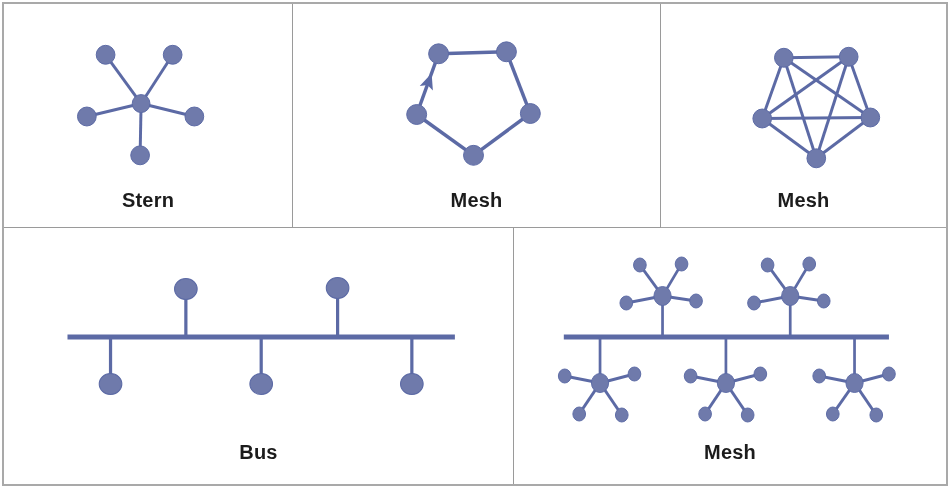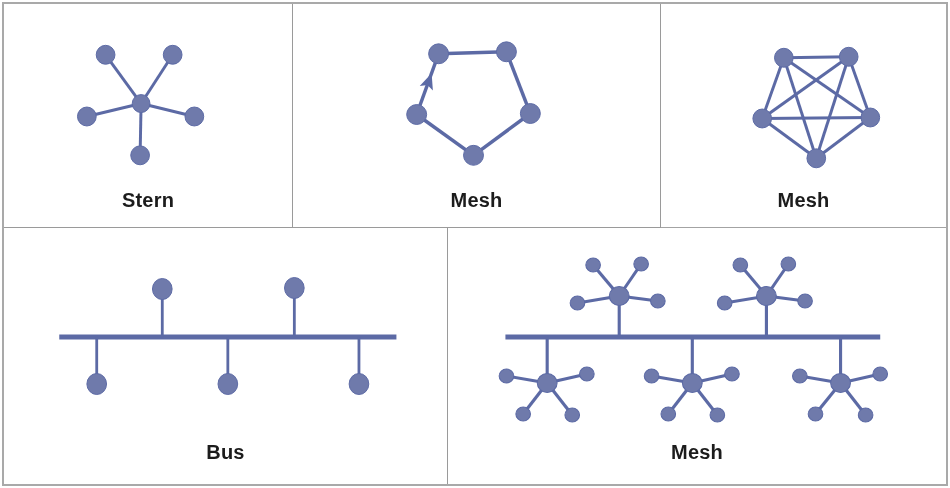--- a/index.html
+++ b/index.html
@@ -15,21 +15,21 @@
   }
   .row{display:flex;}
   .row-top{height:224px;}
   .row-bottom{height:256px;}
   .panel{
     position:relative;box-sizing:border-box;background:#ffffff;overflow:hidden;
   }
   .p-stern{width:289px;border-right:1px solid #9a9a9a;border-bottom:1px solid #9a9a9a;}
   .p-ring {width:368px;border-right:1px solid #9a9a9a;border-bottom:1px solid #9a9a9a;}
   .p-mesh {flex:1;border-bottom:1px solid #a3a3a3;}
-  .p-bus  {width:444px;border-right:1px solid #9a9a9a;padding-left:36px;}
+  .p-bus  {width:510px;border-right:1px solid #9a9a9a;padding-left:36px;}
   .p-baum {flex:1;}
   .topo{position:absolute;left:0;top:0;width:100%;height:100%;display:block;}
   .plabel{
     position:absolute;left:0;right:0;text-align:center;
     font-size:20px;font-weight:700;color:#1c1c1c;line-height:22px;
     letter-spacing:0.2px;
   }
   .row-top .plabel{bottom:16px;}
   .row-bottom .plabel{bottom:21px;}
 </style>

